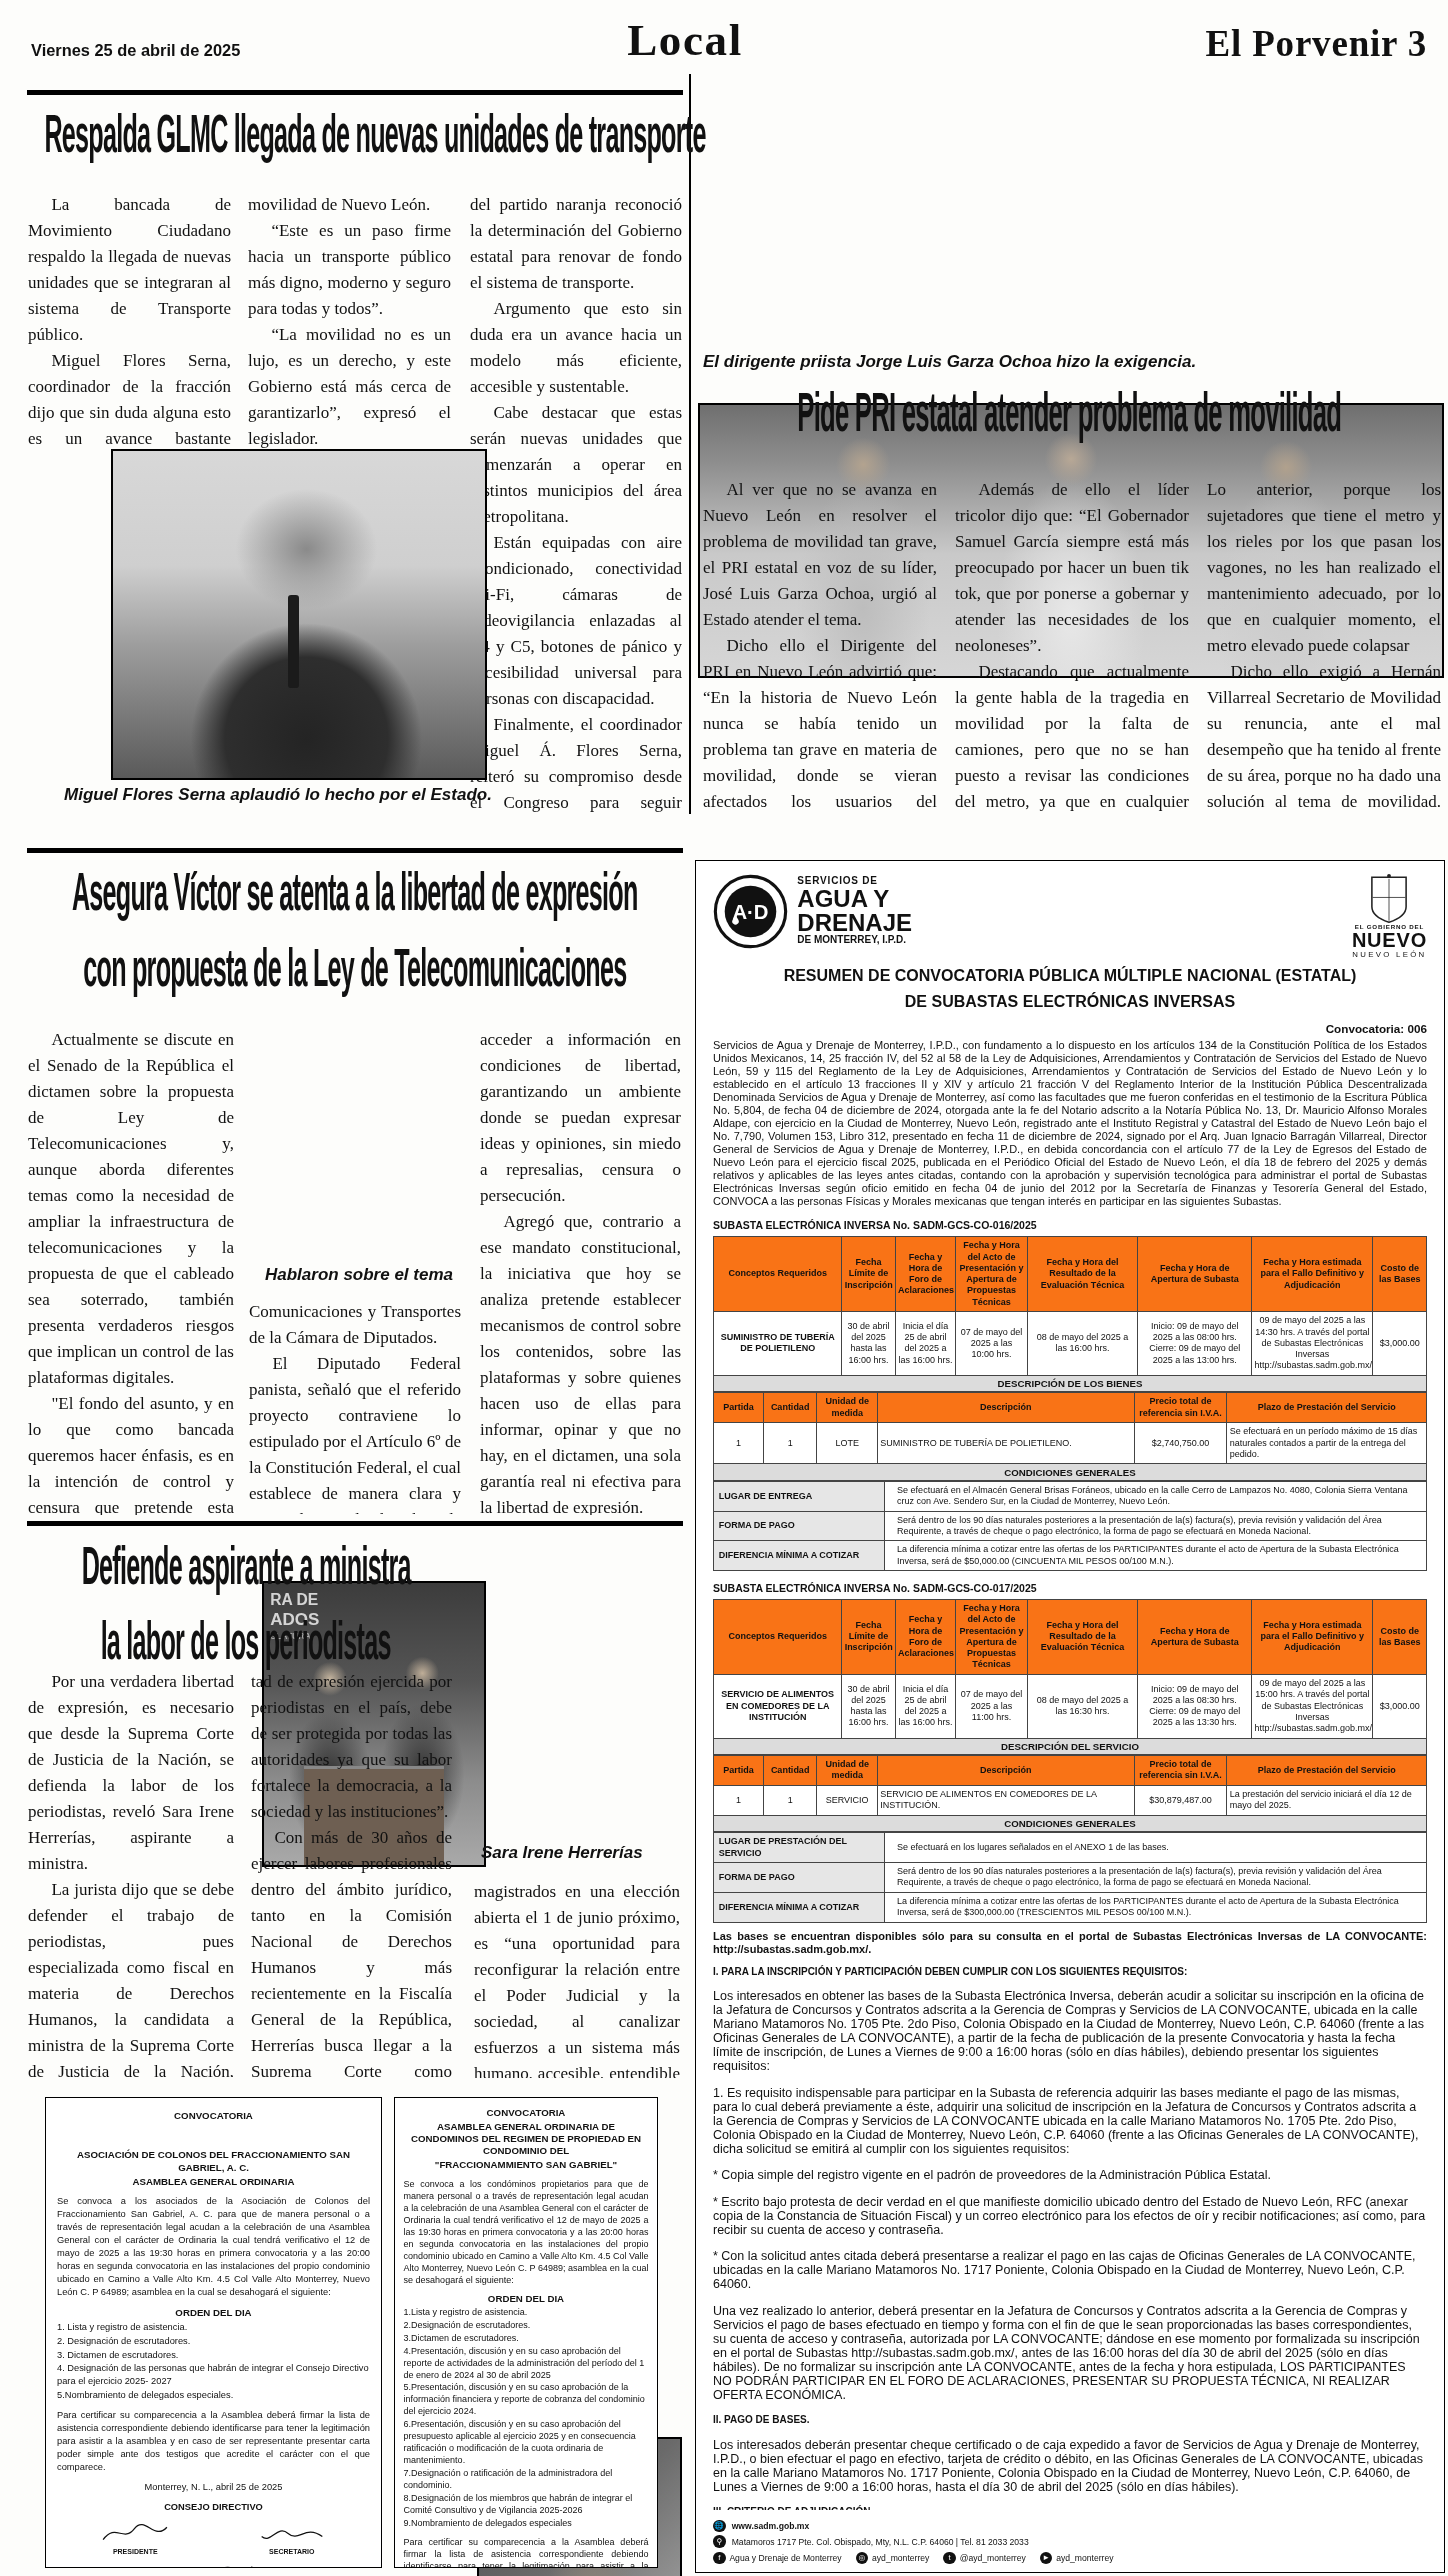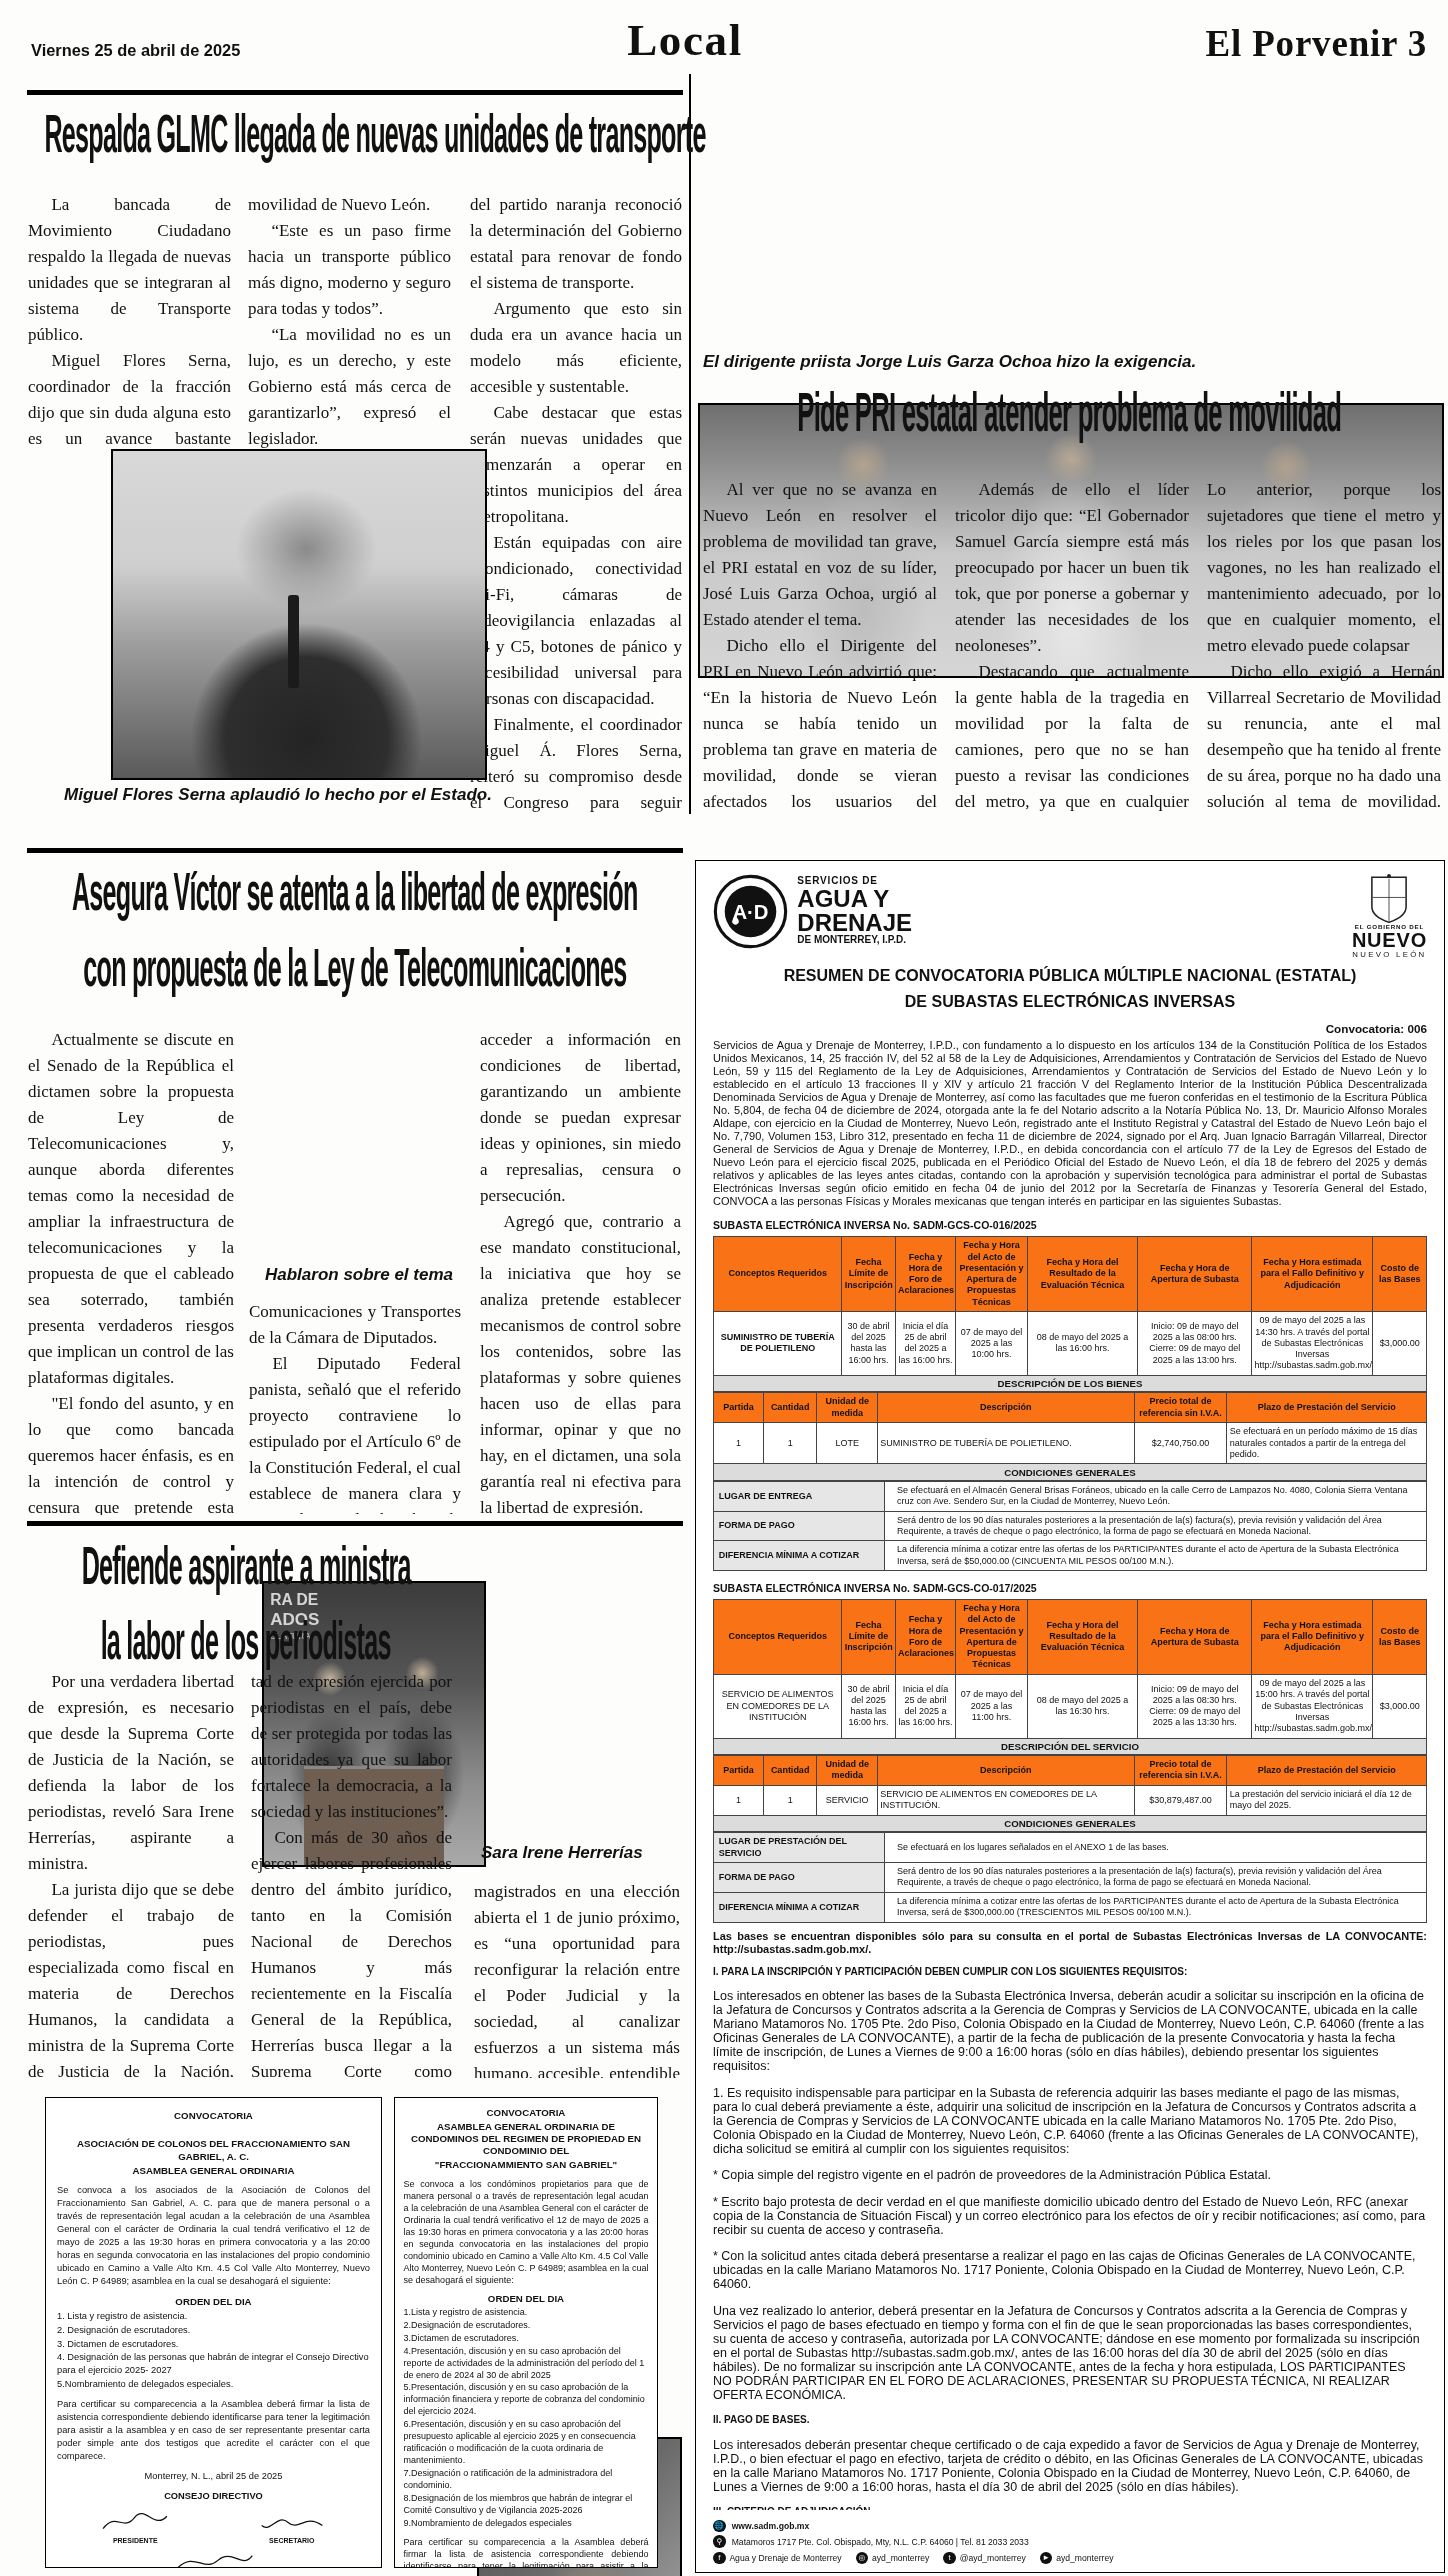--- a/index.html
+++ b/index.html
@@ -196,21 +196,21 @@
       <p>tad de expresión ejercida por periodistas en el país, debe de ser protegida por todas las autoridades ya que su labor fortalece la democracia, a la sociedad y las instituciones”.</p>
       <p>Con más de 30 años de ejercer labores profesionales dentro del ámbito jurídico, tanto en la Comisión Nacional de Derechos Humanos y más recientemente en la Fiscalía General de la República, Herrerías busca llegar a la Suprema Corte como ministra, apareciendo en la boleta electoral como la candidata con el número 16.</p>
     </div>
   <div class="abs body-col cont" style="left:474px;top:1879px;width:206px;height:199px;">
       <p>magistrados en una elección abierta el 1 de junio próximo, es “una oportunidad para reconfigurar la relación entre el Poder Judicial y la sociedad, al canalizar esfuerzos a un sistema más humano, accesible, entendible para todas las personas”.(AME)</p>
     </div>
 
   <div class="abs convo c1" style="left:45px;top:2097px;width:335px;height:469px;">
     <div class="inner">
       <h4>CONVOCATORIA</h4>
-      <h4 style="margin-top:15px;">ASOCIACIÓN DE COLONOS DEL FRACCIONAMIENTO SAN GABRIEL, A. C.</h4>
+      <h4 style="margin-top:26px;">ASOCIACIÓN DE COLONOS DEL FRACCIONAMIENTO SAN GABRIEL, A. C.</h4>
       <h4>ASAMBLEA GENERAL ORDINARIA</h4>
       <p>Se convoca a los asociados de la Asociación de Colonos del Fraccionamiento San Gabriel, A. C.  para que de manera personal o a través de representación legal acudan a la celebración de una Asamblea General con el carácter de Ordinaria la cual tendrá verificativo el 12 de mayo de 2025 a las 19:30 horas en primera convocatoria y a las 20:00 horas en segunda convocatoria en las instalaciones del propio condominio ubicado en Camino a Valle Alto Km. 4.5 Col Valle Alto Monterrey, Nuevo León C. P 64989; asamblea en la cual se desahogará el siguiente:</p>
       <h4>ORDEN DEL DIA</h4>
       <div class="orden">
           <p>1. Lista y registro de asistencia.</p>
           <p>2. Designación de escrutadores.</p>
           <p>3. Dictamen de escrutadores.</p>
           <p>4. Designación de las personas que habrán de integrar el Consejo Directivo para el ejercicio   2025- 2027</p>
           <p>5.Nombramiento de delegados especiales.</p>
         </div>
@@ -402,21 +402,21 @@
           <th>Conceptos Requeridos</th>
               <th>Fecha Límite de Inscripción</th>
           <th>Fecha y Hora de Foro de Aclaraciones</th>
               <th>Fecha y Hora del Acto de Presentación y Apertura de Propuestas Técnicas</th>
           <th>Fecha y Hora del Resultado de la Evaluación Técnica</th>
               <th>Fecha y Hora de Apertura de Subasta</th>
           <th>Fecha y Hora estimada para el Fallo Definitivo y Adjudicación</th>
               <th>Costo de las Bases</th>
         </tr>
         <tr>
-          <td style="font-weight:normal;margin-top:29px;">SERVICIO DE ALIMENTOS EN COMEDORES DE LA INSTITUCIÓN</td>
+          <td style="font-weight:bold;margin-top:29px;">SERVICIO DE ALIMENTOS EN COMEDORES DE LA INSTITUCIÓN</td>
               <td>30 de abril del 2025 hasta las 16:00 hrs.</td>
           <td>Inicia el día 25 de abril del 2025 a las 16:00 hrs.</td>
               <td>07 de mayo del 2025 a las 11:00 hrs.</td>
           <td>08 de mayo del 2025 a las 16:30 hrs.</td>
               <td>Inicio: 09 de mayo del 2025 a las 08:30 hrs. Cierre: 09 de mayo del 2025 a las 13:30 hrs.</td>
           <td>09 de mayo del 2025 a las 15:00 hrs. A través del portal de Subastas Electrónicas Inversas http://subastas.sadm.gob.mx/</td>
               <td>$3,000.00</td>
         </tr>
       </tbody>
         </table>

